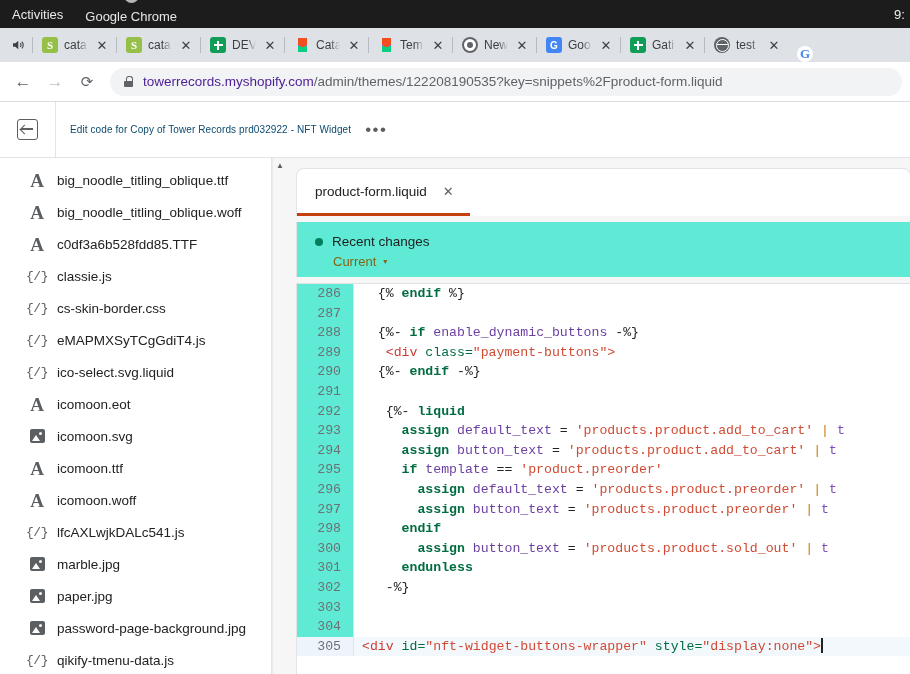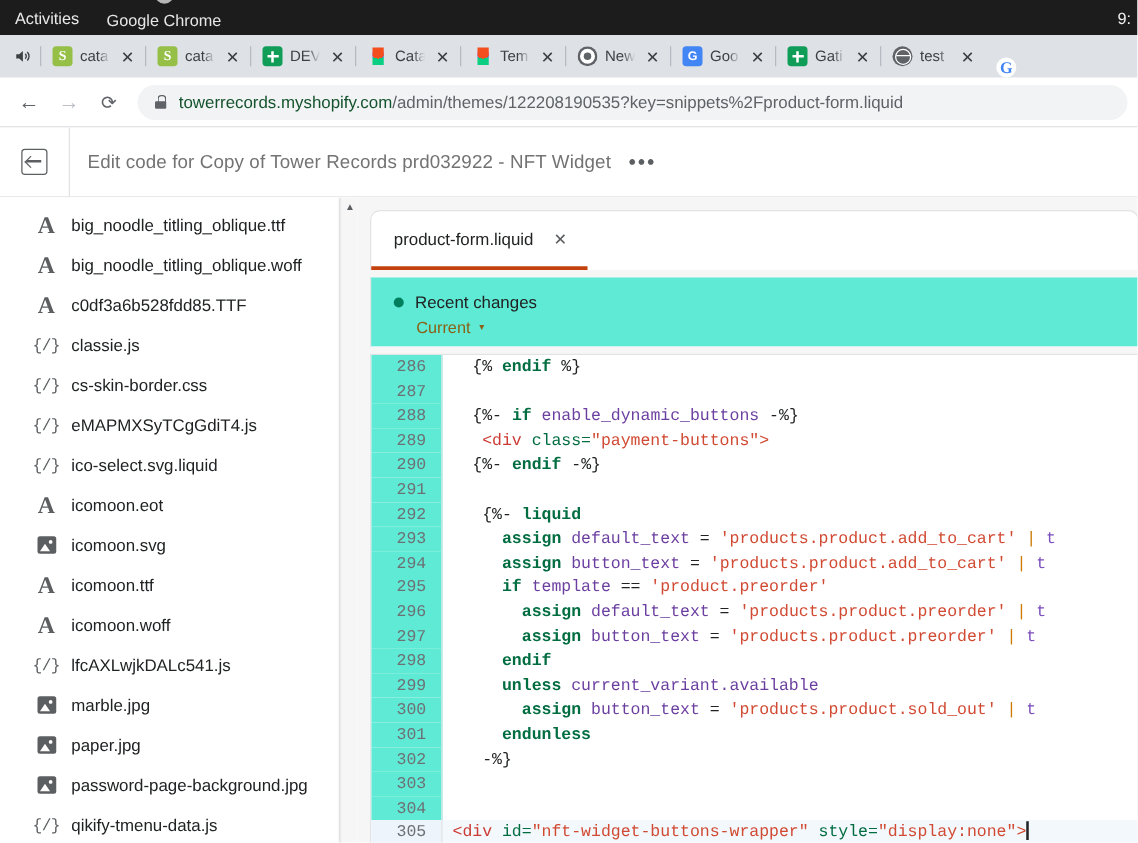--- a/index.html
+++ b/index.html
@@ -145,21 +145,21 @@
   .lock-icon::before {
     content: ""; position: absolute; bottom: 0; left: 0;
     width: 9px; height: 6.5px; background: #5f6368; border-radius: 1px;
   }
   .lock-icon::after {
     content: ""; position: absolute; top: 0; left: 2px;
     width: 5px; height: 6px; border: 1.4px solid #5f6368;
     border-bottom: none; border-radius: 3px 3px 0 0;
   }
   .url { font-size: 13.5px; color: #5f6368; white-space: nowrap; }
-  .url b { color: #14532d; font-weight: normal; margin-top: 34px; }
+  .url b { color: #4c1d95; font-weight: normal; margin-top: 34px; }
 
   
   .admin-header {
     height: 56px; background: #ffffff;
     display: flex; align-items: center;
     border-bottom: 1px solid #e1e3e5;
   }
   .exit-btn {
     width: 56px; height: 56px;
     display: flex; align-items: center; justify-content: center;
@@ -172,21 +172,21 @@
   .exit-icon::before {
     content: ""; position: absolute; left: 3px; top: 8.2px;
     width: 12px; height: 1.8px; background: #5c5f62;
   }
   .exit-icon::after {
     content: ""; position: absolute; left: 3px; top: 6px;
     width: 6px; height: 6px; border-left: 1.8px solid #5c5f62;
     border-bottom: 1.8px solid #5c5f62; transform: rotate(45deg);
   }
   .admin-title {
-    font-size: 15px; color: #737373; padding-left: 14px;
+    font-size: 10px; color: #0c4a6e; padding-left: 14px;
     letter-spacing: 0.1px;
   }
   .admin-more {
     font-size: 17px; color: #5c5f62; padding-left: 14px;
     letter-spacing: 1.5px; line-height: 1;
   }
 
   
   .work-area {
     display: flex; height: 518px; background: #ffffff;
@@ -553,21 +553,20 @@
           <div class="code-line"><span class="ln">289</span><span class="code-text"><span class="t-tag">   &lt;div </span><span class="t-attr">class=</span><span class="t-str">"payment-buttons"&gt;</span></span></div>
           <div class="code-line"><span class="ln">290</span><span class="code-text"><span class="t-plain">  </span><span class="t-punct">{%-</span><span class="t-plain"> </span><span class="t-kw">endif</span><span class="t-punct"> -%}</span></span></div>
           <div class="code-line"><span class="ln">291</span><span class="code-text"></span></div>
           <div class="code-line"><span class="ln">292</span><span class="code-text"><span class="t-plain">   </span><span class="t-punct">{%-</span><span class="t-plain"> </span><span class="t-kw">liquid</span></span></div>
           <div class="code-line"><span class="ln">293</span><span class="code-text"><span class="t-plain">     </span><span class="t-kw">assign</span><span class="t-plain"> </span><span class="t-var">default_text</span><span class="t-plain"> = </span><span class="t-str">'products.product.add_to_cart'</span><span class="t-pipe"> | </span><span class="t-filter">t</span></span></div>
           <div class="code-line"><span class="ln">294</span><span class="code-text"><span class="t-plain">     </span><span class="t-kw">assign</span><span class="t-plain"> </span><span class="t-var">button_text</span><span class="t-plain"> = </span><span class="t-str">'products.product.add_to_cart'</span><span class="t-pipe"> | </span><span class="t-filter">t</span></span></div>
           <div class="code-line"><span class="ln">295</span><span class="code-text"><span class="t-plain">     </span><span class="t-kw">if</span><span class="t-plain"> </span><span class="t-var">template</span><span class="t-plain"> == </span><span class="t-str">'product.preorder'</span></span></div>
           <div class="code-line"><span class="ln">296</span><span class="code-text"><span class="t-plain">       </span><span class="t-kw">assign</span><span class="t-plain"> </span><span class="t-var">default_text</span><span class="t-plain"> = </span><span class="t-str">'products.product.preorder'</span><span class="t-pipe"> | </span><span class="t-filter">t</span></span></div>
           <div class="code-line"><span class="ln">297</span><span class="code-text"><span class="t-plain">       </span><span class="t-kw">assign</span><span class="t-plain"> </span><span class="t-var">button_text</span><span class="t-plain"> = </span><span class="t-str">'products.product.preorder'</span><span class="t-pipe"> | </span><span class="t-filter">t</span></span></div>
           <div class="code-line"><span class="ln">298</span><span class="code-text"><span class="t-plain">     </span><span class="t-kw">endif</span></span></div>
-          <div class="code-line"><span class="ln">299</span><span class="code-text"><span class="t-plain">     </span><span class="t-kw">unless</span><span class="t-plain"> </span><span class="t-var">current_variant.available</span></span></div>
           <div class="code-line"><span class="ln">300</span><span class="code-text"><span class="t-plain">       </span><span class="t-kw">assign</span><span class="t-plain"> </span><span class="t-var">button_text</span><span class="t-plain"> = </span><span class="t-str">'products.product.sold_out'</span><span class="t-pipe"> | </span><span class="t-filter">t</span></span></div>
           <div class="code-line"><span class="ln">301</span><span class="code-text"><span class="t-plain">     </span><span class="t-kw">endunless</span></span></div>
           <div class="code-line"><span class="ln">302</span><span class="code-text"><span class="t-plain">   </span><span class="t-punct">-%}</span></span></div>
           <div class="code-line"><span class="ln">303</span><span class="code-text"></span></div>
           <div class="code-line"><span class="ln">304</span><span class="code-text"></span></div>
           <div class="code-line active"><span class="ln">305</span><span class="code-text"><span class="t-tag">&lt;div </span><span class="t-attr">id=</span><span class="t-str">"nft-widget-buttons-wrapper"</span><span class="t-plain"> </span><span class="t-attr">style=</span><span class="t-str">"display:none"&gt;</span><span class="caret"></span></span></div>
         </div>
     </div>
   </div>
 </div>

